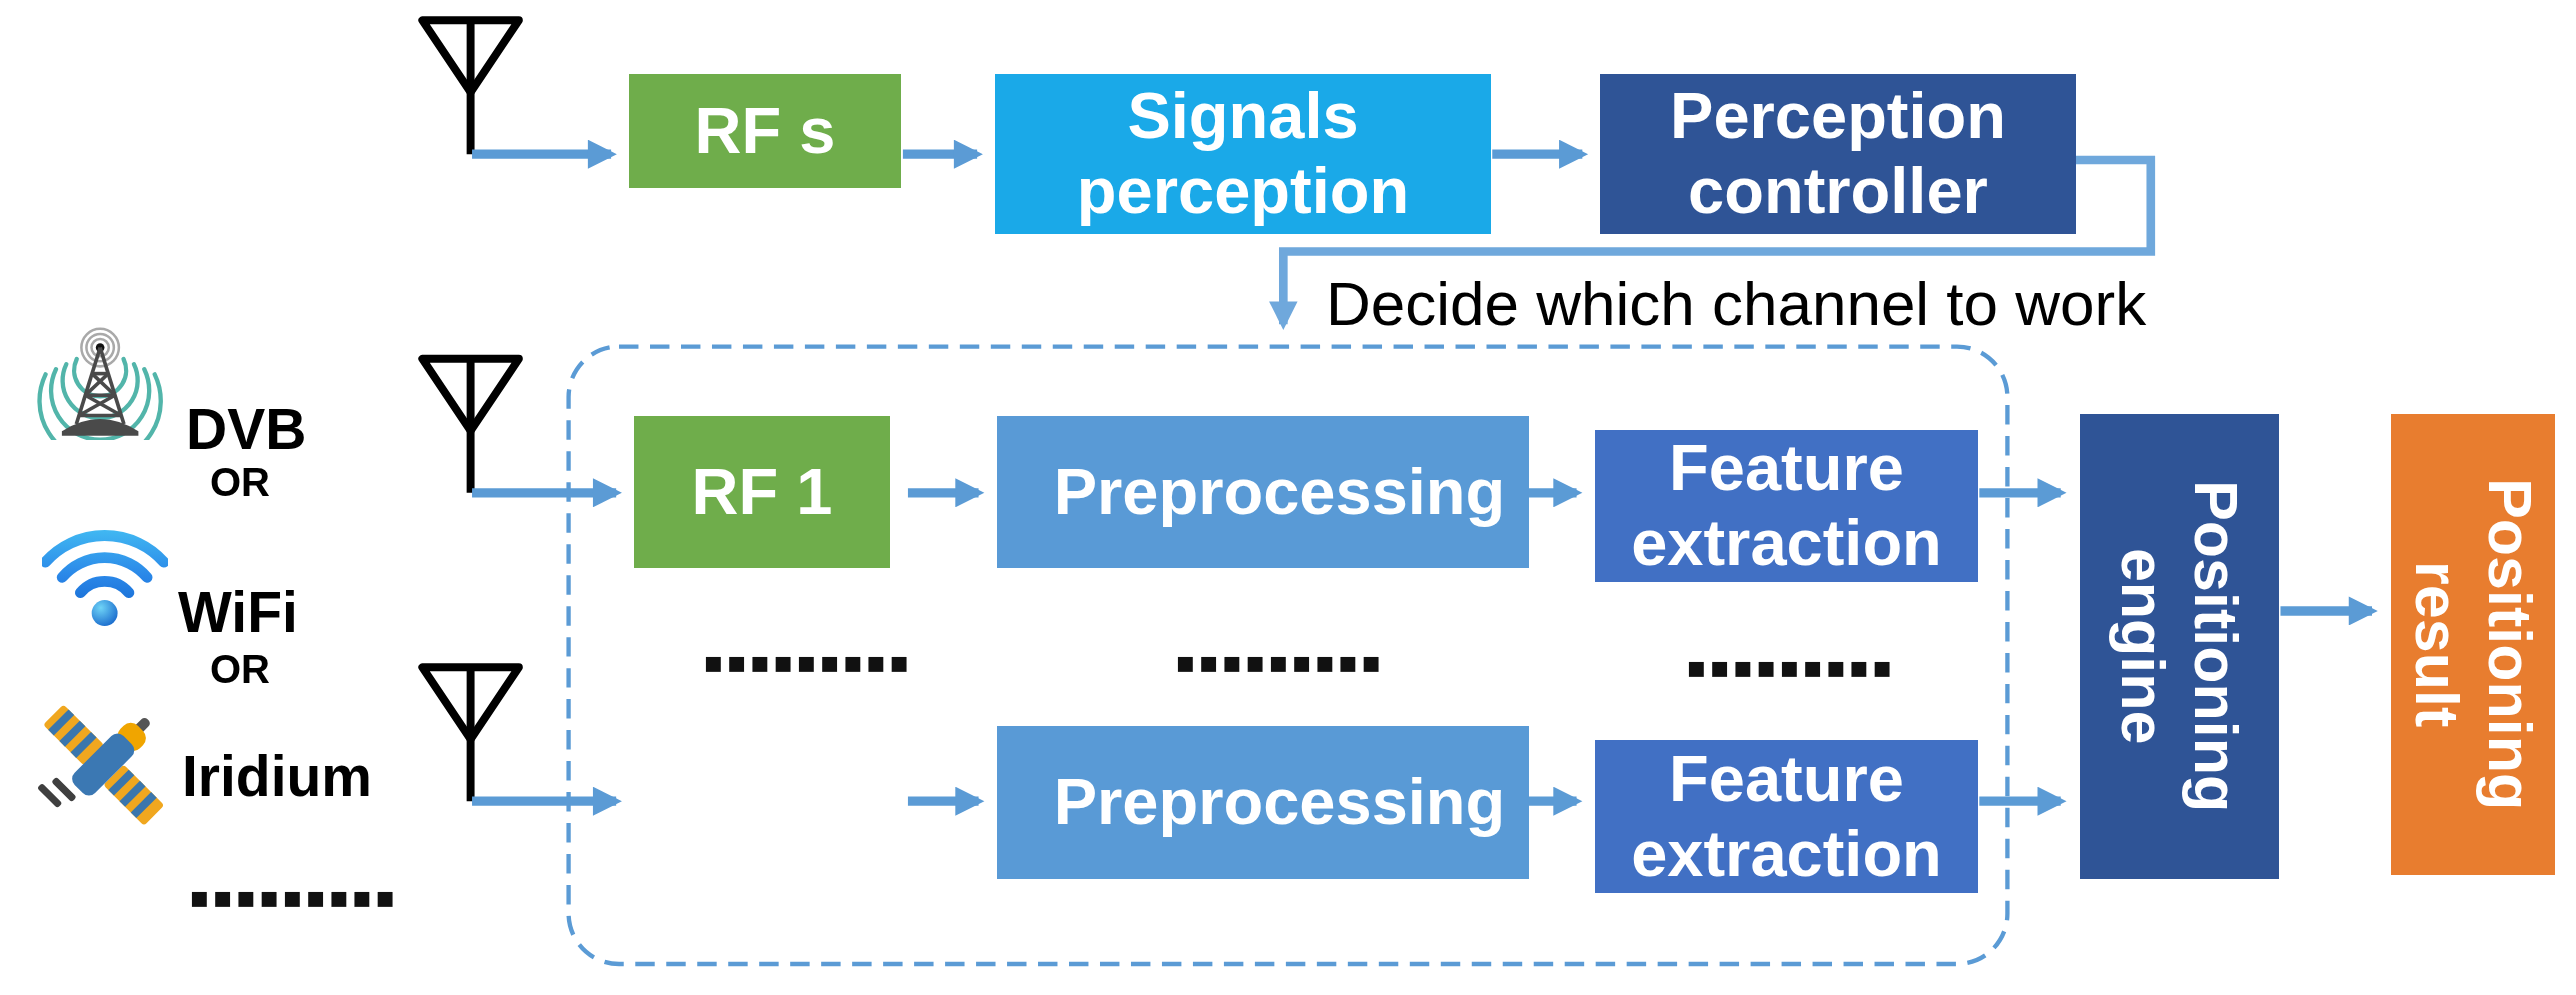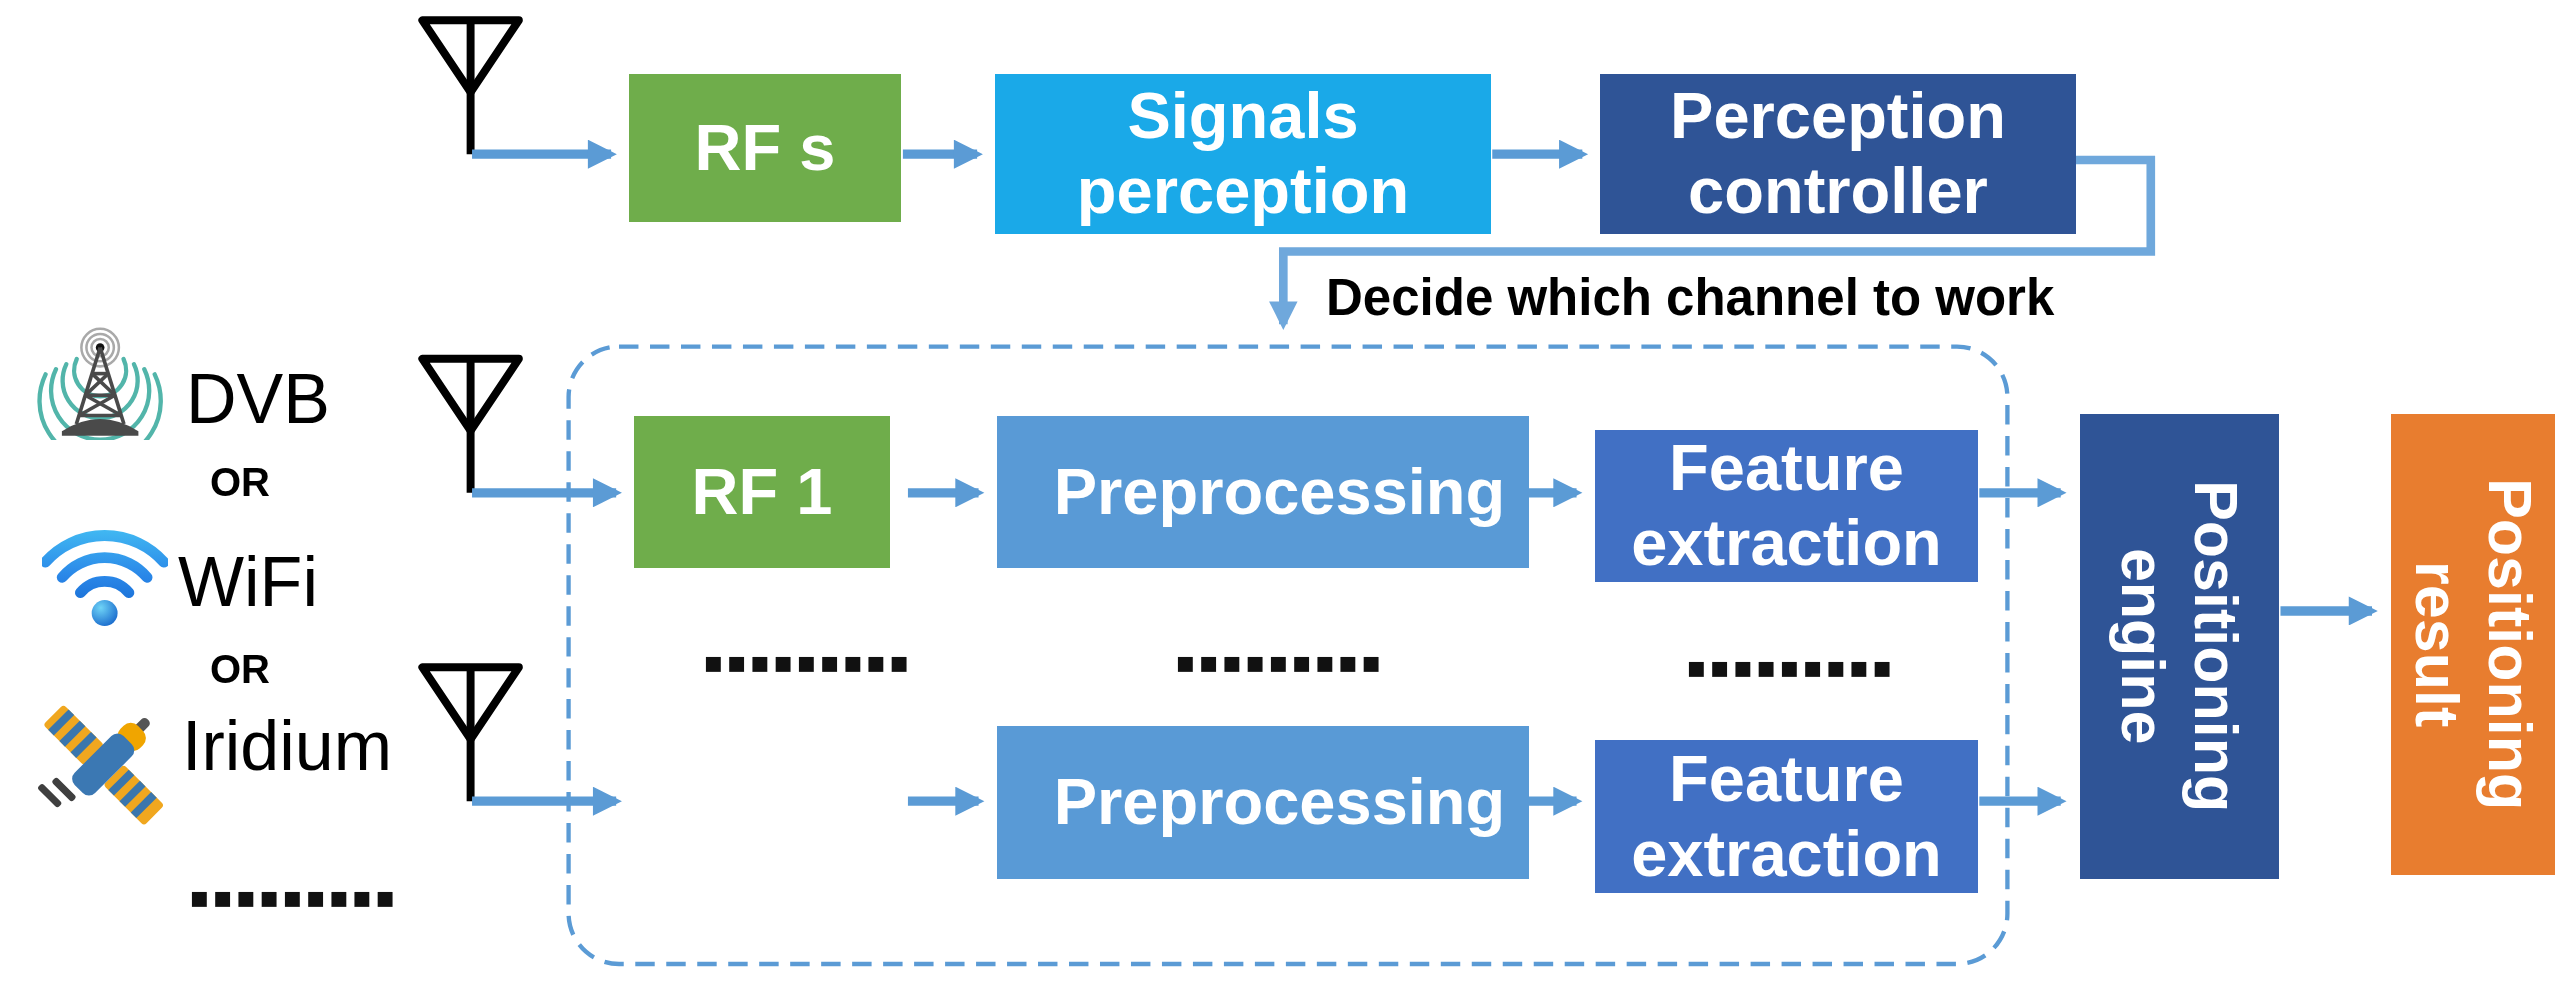--- a/index.html
+++ b/index.html
@@ -23,22 +23,22 @@
        white-space:pre-line;}
   .bg-green{background:var(--c-green);}
   .bg-cyan{background:var(--c-cyan);}
   .bg-mid-blue{background:var(--c-mid-blue);padding-left:33px;}
   .bg-blue{background:var(--c-blue);margin-top:14px;}
   .bg-dark-blue{background:var(--c-dark-blue);}
   .bg-orange{background:var(--c-orange);}
   .vtext{transform:rotate(90deg);font-size:61px;line-height:1.2;white-space:pre-line;text-align:center;}
 
   
-  .note{position:absolute;z-index:3;color:var(--c-text);font-weight:700;font-size:51px;white-space:nowrap;text-align:right;}
-  .src-label{position:absolute;z-index:3;color:var(--c-text);font-weight:400;font-size:70px;white-space:nowrap;}
+  .note{position:absolute;z-index:3;color:var(--c-text);font-weight:400;font-size:62px;white-space:nowrap;text-align:right;}
+  .src-label{position:absolute;z-index:3;color:var(--c-text);font-weight:700;font-size:57px;white-space:nowrap;margin-top:37px;}
   .or-label{position:absolute;z-index:3;color:var(--c-text);font-weight:700;font-size:40px;}
   .dots{position:absolute;z-index:3;color:#111;font-size:30px;letter-spacing:2.9px;line-height:1;
         font-family:"DejaVu Sans", sans-serif;white-space:nowrap;}
 </style>
 </head>
 <body>
 
 <div class="canvas">
 
   <svg class="layer" width="2576" height="995" viewBox="0 0 3575 1381">
@@ -161,21 +161,21 @@
     </g>
   </svg>
 
   <div class="src-label" style="left:186px;top:359px">DVB</div>
   <div class="or-label" style="left:210px;top:460px">OR</div>
   <div class="src-label" style="left:178px;top:542px">WiFi</div>
   <div class="or-label" style="left:210px;top:647px">OR</div>
   <div class="src-label" style="left:182px;top:706px">Iridium</div>
   <div class="dots" style="left:189px;top:882px">▪▪▪▪▪▪▪▪▪</div>
 
-  <div class="box bg-green" style="left:629px;top:74px;width:272px;height:148px">RF s</div>
+  <div class="box bg-green" style="left:629px;top:74px;width:272px;height:114px">RF s</div>
   <div class="box bg-cyan" style="left:995px;top:74px;width:496px;height:160px">Signals
 perception</div>
   <div class="box bg-dark-blue" style="left:1600px;top:74px;width:476px;height:160px">Perception
 controller</div>
   <div class="note" style="left:1326px;top:268px">Decide which channel to work</div>
 
   <div class="box bg-green" style="left:634px;top:416px;width:256px;height:152px">RF 1</div>
   <div class="box bg-mid-blue" style="left:997px;top:416px;width:499px;height:152px">Preprocessing</div>
   <div class="box bg-blue" style="left:1595px;top:416px;width:383px;height:152px">Feature
 extraction</div>

